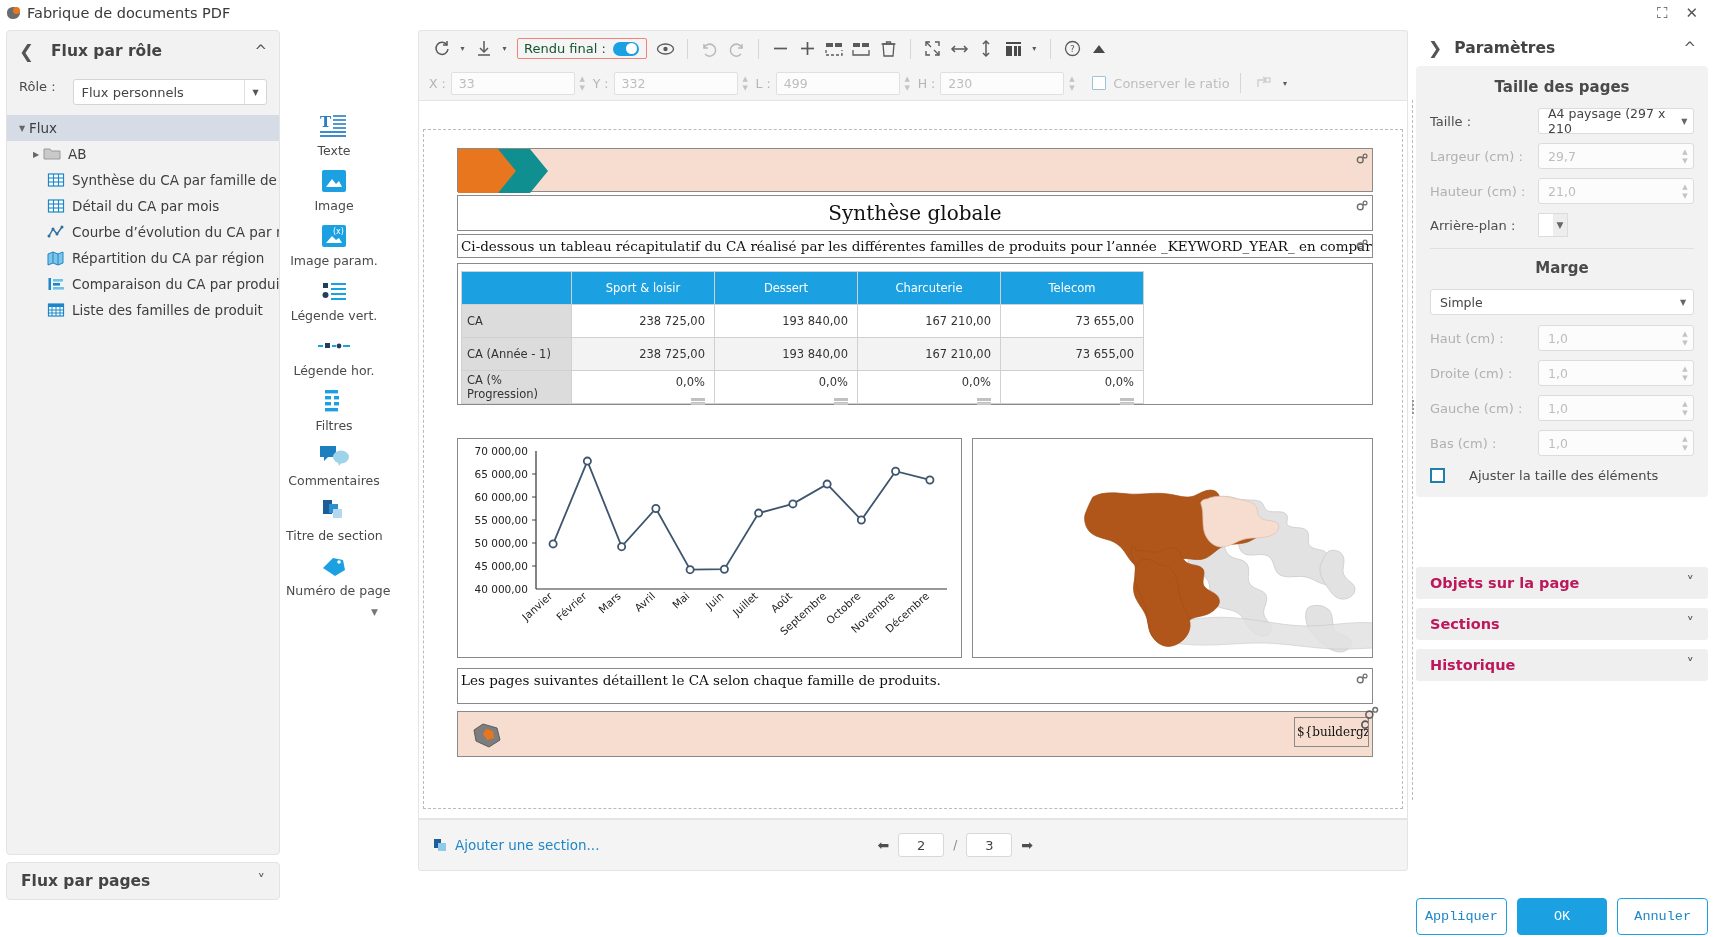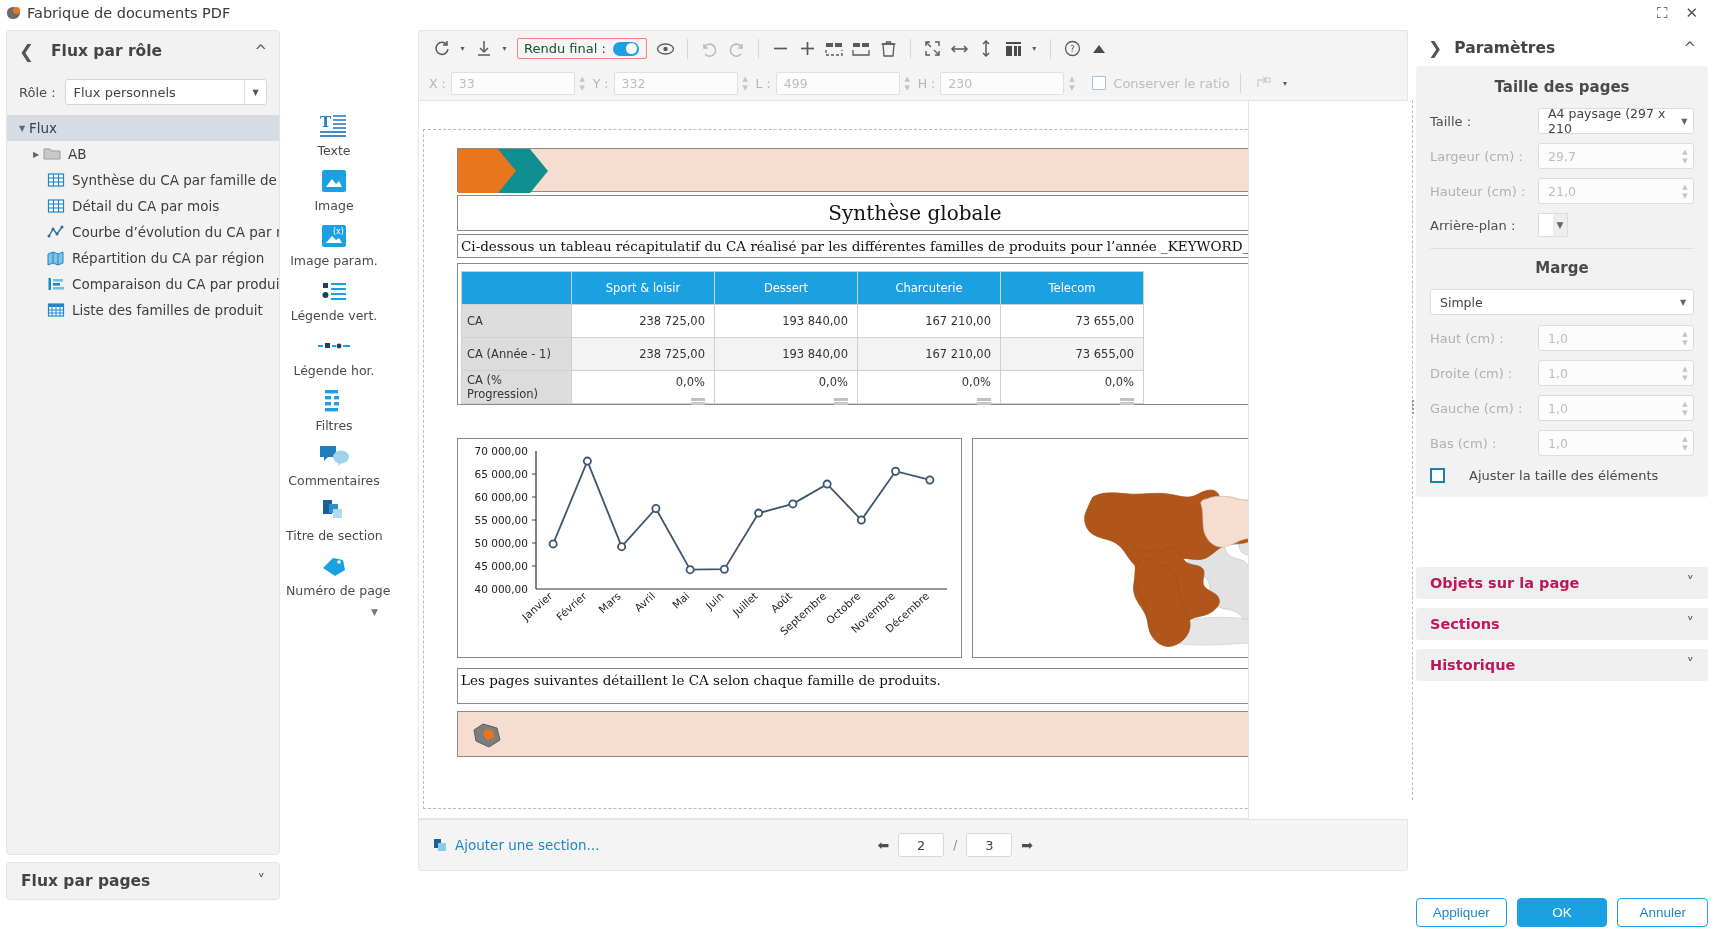--- a/index.html
+++ b/index.html
@@ -60,21 +60,21 @@
     border-radius: 3px; display: flex; align-items: center; padding: 0 6px;
   }
   .searchbox .mag { width: 14px; height: 14px; margin-right: 6px; opacity: .55; }
   .searchbox input {
     border: 0; outline: 0; background: transparent; font-size: 13px;
     width: 100%; color: #555; font-family: inherit;
   }
   .searchbox input::placeholder { color: #a9a9a9; }
   .icon-btn { width: 20px; height: 20px; cursor: pointer; opacity: .72; }
 
-  .lp-rolerow { display: flex; align-items: center; padding: 8px 12px 6px 12px; gap: 9px; }
+  .lp-rolerow { display: flex; padding: 8px 12px 6px 12px; gap: 17px; }
   .lp-rolerow .lbl { font-size: 13px; color: #4a4a4a; }
   .combo {
     flex: 1; height: 26px; background: #fff; border: 1px solid #d5d5d5; border-radius: 3px;
     display: flex; align-items: center; font-size: 13px; color: #444; padding-left: 8px;
     position: relative;
   }
   .combo .arrow {
     margin-left: auto; width: 22px; height: 24px; border-left: 1px solid #e0e0e0;
     display: flex; align-items: center; justify-content: center; font-size: 8px; color: #555;
   }
@@ -160,21 +160,21 @@
     align-items: center; gap: 3px; color: #c3c3c3;
   }
   .spin .arrows span { font-size: 7px; line-height: 6px; }
   .chk-wrap { display: flex; align-items: center; gap: 7px; margin-left: 10px; }
   .chk {
     width: 14px; height: 14px; border: 1.5px solid #9dc3d8; background: #fff; border-radius: 1px;
   }
   .chk-lbl { font-size: 13px; color: #bdbdbd; }
 
   .canvas-wrap {
-    position: absolute; left: 0; top: 71px; width: 831px; height: 718px;
+    position: absolute; left: 0; top: 71px; width: 990px; height: 718px;
     background: #fff; border: 1px solid #e4e4e4; border-top: 0;
     overflow: hidden;
   }
   .page {
     position: absolute; left: 4px; top: 28px; width: 980px; height: 680px;
     border: 1px dashed #bbb; background: #fff;
   }
 
   
   .doc { position: absolute; left: 33px; top: 18px; width: 916px; }
@@ -270,23 +270,23 @@
     display: flex; align-items: center; padding: 0 14px; cursor: pointer;
   }
   .rp-accordion .at { font-weight: bold; font-size: 14.5px; color: #be185d; flex: 1; }
   .rp-accordion .ac { font-size: 15px; color: #555; }
 
   .rp-buttons {
     position: absolute; left: 1416px; top: 898px; width: 292px;
     display: flex; gap: 10px;
   }
   .btn {
-    height: 29px; border-radius: 4px; font-size: 13.5px; cursor: pointer;
+    height: 37px; border-radius: 4px; font-size: 13.5px; cursor: pointer;
     display: flex; align-items: center; justify-content: center; flex: 1;
-    font-family: Liberation Sans, sans-serif;
+    font-family: Liberation Mono, monospace;
   }
   .btn.outline { background: #fff; border: 1px solid #1ba1e2; color: #1e86c7; }
   .btn.primary { background: #1ba1e2; border: 1px solid #1ba1e2; color: #fff; }
 
   
   .splitter-v {
     position: absolute; width: 2px; background: transparent;
     border-left: 1px dashed #bcbcbc;
   }
   .grip { position: absolute; width: 3px; height: 16px; }

